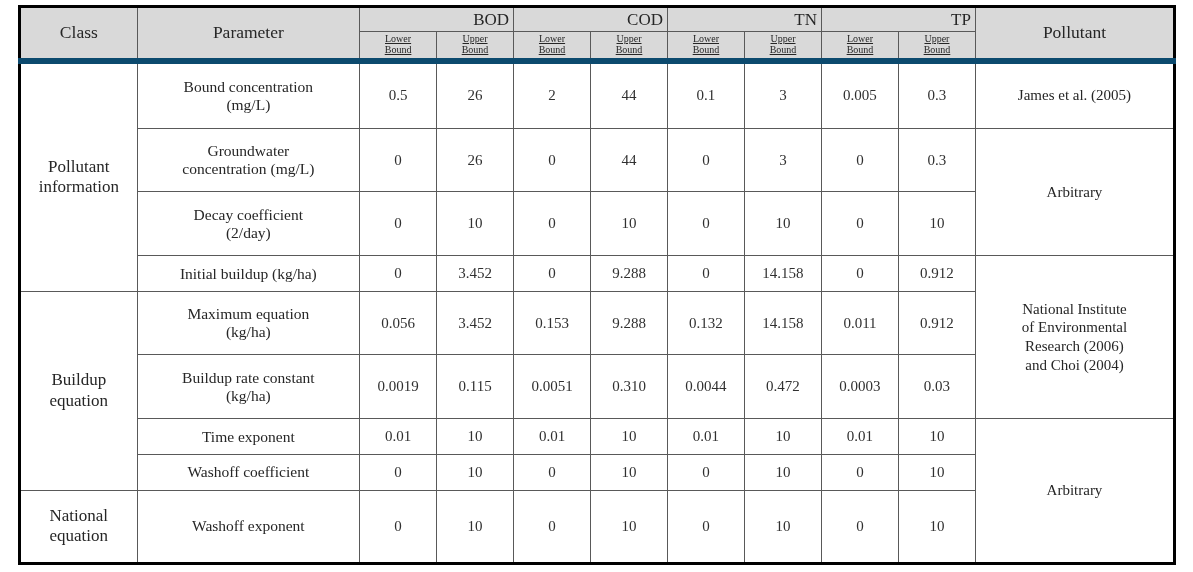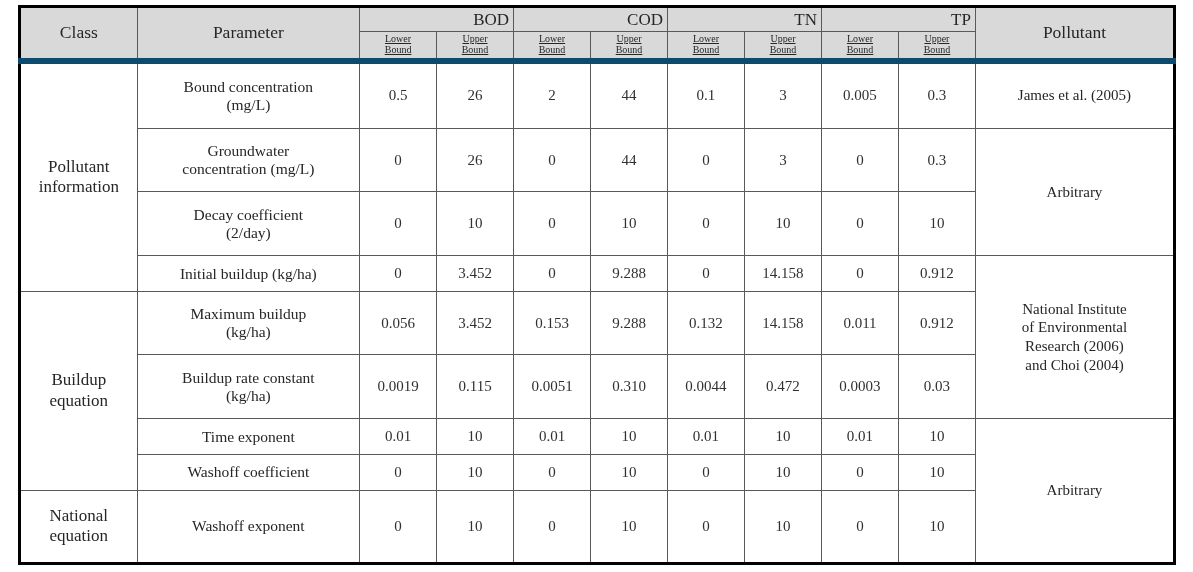--- a/index.html
+++ b/index.html
@@ -225,21 +225,21 @@
             <span class="two-line">Research (2006)</span>
             <span class="two-line">and Choi (2004)</span>
           </td>
         </tr>
         <tr>
           <td class="class-cell" rowspan="4">
             <span class="two-line">Buildup</span>
             <span class="two-line">equation</span>
           </td>
           <td class="param-cell">
-            <span class="two-line">Maximum  buildup</span>
+            <span class="two-line">Maximum  equation</span>
             <span class="two-line">(kg/ha)</span>
           </td>
           <td class="num-cell">0.056</td>
           <td class="num-cell">3.452</td>
           <td class="num-cell">0.153</td>
           <td class="num-cell">9.288</td>
           <td class="num-cell">0.132</td>
           <td class="num-cell">14.158</td>
           <td class="num-cell">0.011</td>
           <td class="num-cell">0.912</td>

